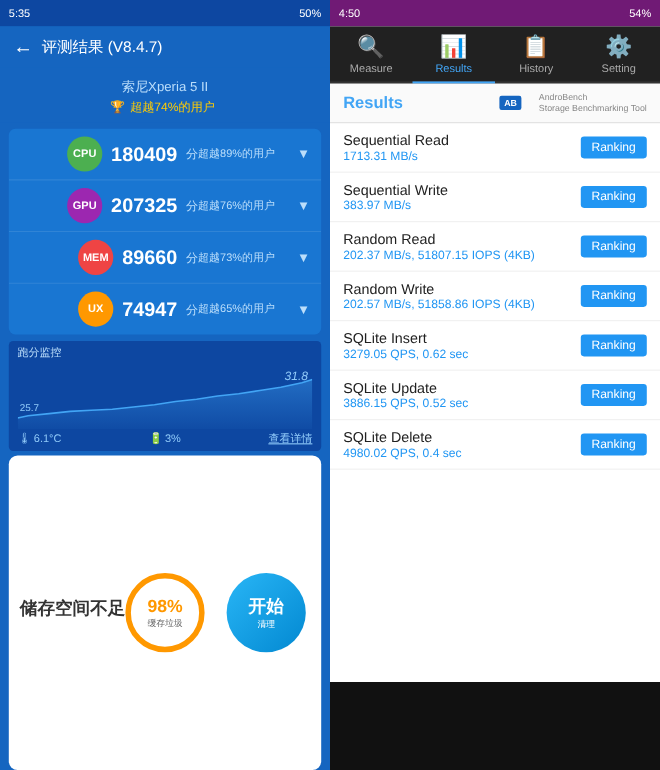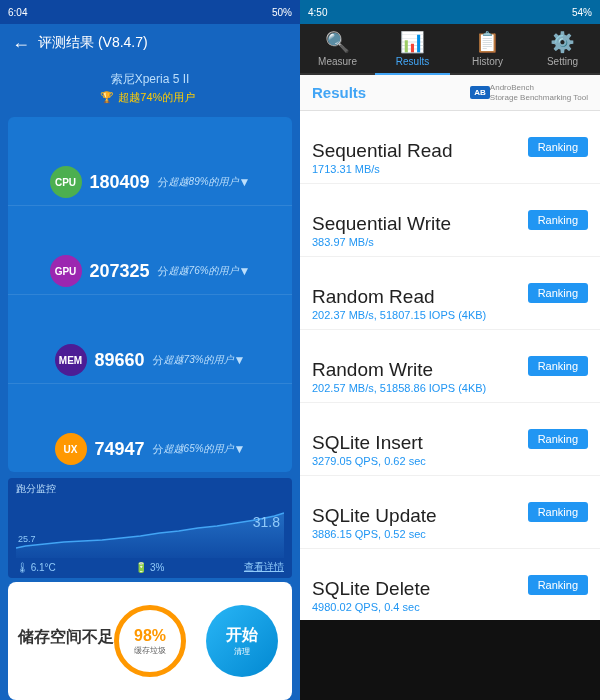--- a/index.html
+++ b/index.html
@@ -71,55 +71,54 @@
       background: #1976d2;
       margin: 6px 8px;
       border-radius: 6px;
       overflow: hidden;
     }
     .metric-item {
       display: flex;
       align-items: center;
       padding: 7px 10px;
       border-bottom: 1px solid rgba(255,255,255,0.1);
-      justify-content: center;
-      margin-top: 42px;
+      justify-content: flex-end;
     }
     .metric-item:last-child { border-bottom: none; }
     .metric-left { display: flex; align-items: center; gap: 8px; }
     .metric-badge {
       width: 32px; height: 32px;
       border-radius: 50%;
       display: flex; align-items: center; justify-content: center;
       font-size: 10px; font-weight: bold; color: white;
     }
     .badge-cpu { background: #4caf50; }
     .badge-gpu { background: #9c27b0; }
-    .badge-mem { background: #4c1d95; }
+    .badge-mem { background: #ef4444; }
     .badge-ux  { background: #ff9800; }
     .metric-value { color: white; font-size: 18px; font-weight: bold; }
     .metric-suffix { color: #bbdefb; font-size: 11px; }
-    .metric-right { display: flex; align-items: center; gap: 0; font-style: italic; }
+    .metric-right { display: flex; align-items: center; gap: 20px; }
     .metric-desc { color: #bbdefb; font-size: 10px; }
     .chevron-down { color: #bbdefb; font-size: 12px; }
 
     .monitor-section {
       background: #0d47a1;
       margin: 0 8px 4px;
       border-radius: 4px;
       padding: 4px 8px;
     }
     .monitor-label { color: #bbdefb; font-size: 10px; margin-bottom: 2px; }
     .chart-area {
       height: 60px;
       position: relative;
       overflow: hidden;
     }
     .chart-svg { width: 100%; height: 100%; }
-    .chart-label-top { position: absolute; top: 16px; right: 4px; color: #90caf9; font-size: 14px; }
+    .chart-label-top { position: absolute; top: 6px; right: 4px; color: #90caf9; font-size: 11px; font-style: italic; }
     .chart-label-left { position: absolute; bottom: 14px; left: 2px; color: #90caf9; font-size: 9px; }
     .monitor-footer {
       display: flex;
       justify-content: space-between;
       align-items: center;
       margin-top: 2px;
     }
     .temp-info, .bat-info { color: #90caf9; font-size: 10px; display: flex; align-items: center; gap: 2px; }
     .detail-link { color: #90caf9; font-size: 10px; text-decoration: underline; cursor: pointer; }
 
@@ -157,21 +156,21 @@
 
     
     .right-panel {
       width: 300px;
       height: 700px;
       background: white;
       display: flex;
       flex-direction: column;
     }
     .right-status-bar {
-      background: #0369a1;
+      background: #701a75;
       height: 24px;
       display: flex;
       align-items: center;
       padding: 0 8px;
       font-size: 10px;
       color: white;
       justify-content: space-between;
     }
     .right-nav {
       background: #212121;
@@ -195,42 +194,42 @@
     .results-header {
       display: flex;
       align-items: center;
       justify-content: space-between;
       padding: 8px 12px;
       background: #fafafa;
       border-bottom: 1px solid #e0e0e0;
     }
     .results-title { color: #42a5f5; font-size: 15px; font-weight: bold; }
     .androbench-logo {
-      display: flex; align-items: center; gap: 0;
+      display: flex; align-items: center; gap: 16px;
     }
     .logo-icon-box {
       background: #1565c0;
       color: white;
       font-size: 8px;
       font-weight: bold;
       padding: 2px 4px;
       border-radius: 2px;
     }
     .logo-text { font-size: 9px; color: #666; line-height: 1.2; }
 
     .benchmark-list { flex: 1; overflow-y: auto; }
     .benchmark-item {
       display: flex;
       align-items: center;
       justify-content: space-between;
       padding: 8px 12px;
       border-bottom: 1px solid #f0f0f0;
     }
     .bench-info { display: flex; flex-direction: column; }
-    .bench-name { font-size: 19px; color: #212121; font-weight: 500; margin-top: 21px; }
+    .bench-name { font-size: 13px; color: #212121; font-weight: 500; }
     .bench-value { font-size: 11px; color: #2196f3; margin-top: 1px; }
     .ranking-btn {
       background: #2196f3;
       color: white;
       border: none;
       border-radius: 3px;
       padding: 4px 10px;
       font-size: 11px;
       cursor: pointer;
       white-space: nowrap;
@@ -240,21 +239,21 @@
       height: 80px;
       background: #111;
     }
   </style>
 </head>
 <body>
 
 <div class="left-panel">
 
   <div class="left-status-bar">
-    <span>6:04</span>
+    <span>5:35</span>
     <span>50%</span>
   </div>
 
   <div class="left-header">
     <span class="back-arrow">←</span>
     <span class="left-header-title">评测结果 (V8.4.7)</span>
   </div>
 
   <div class="score-section">
     <div class="device-name">索尼Xperia 5 II</div>

